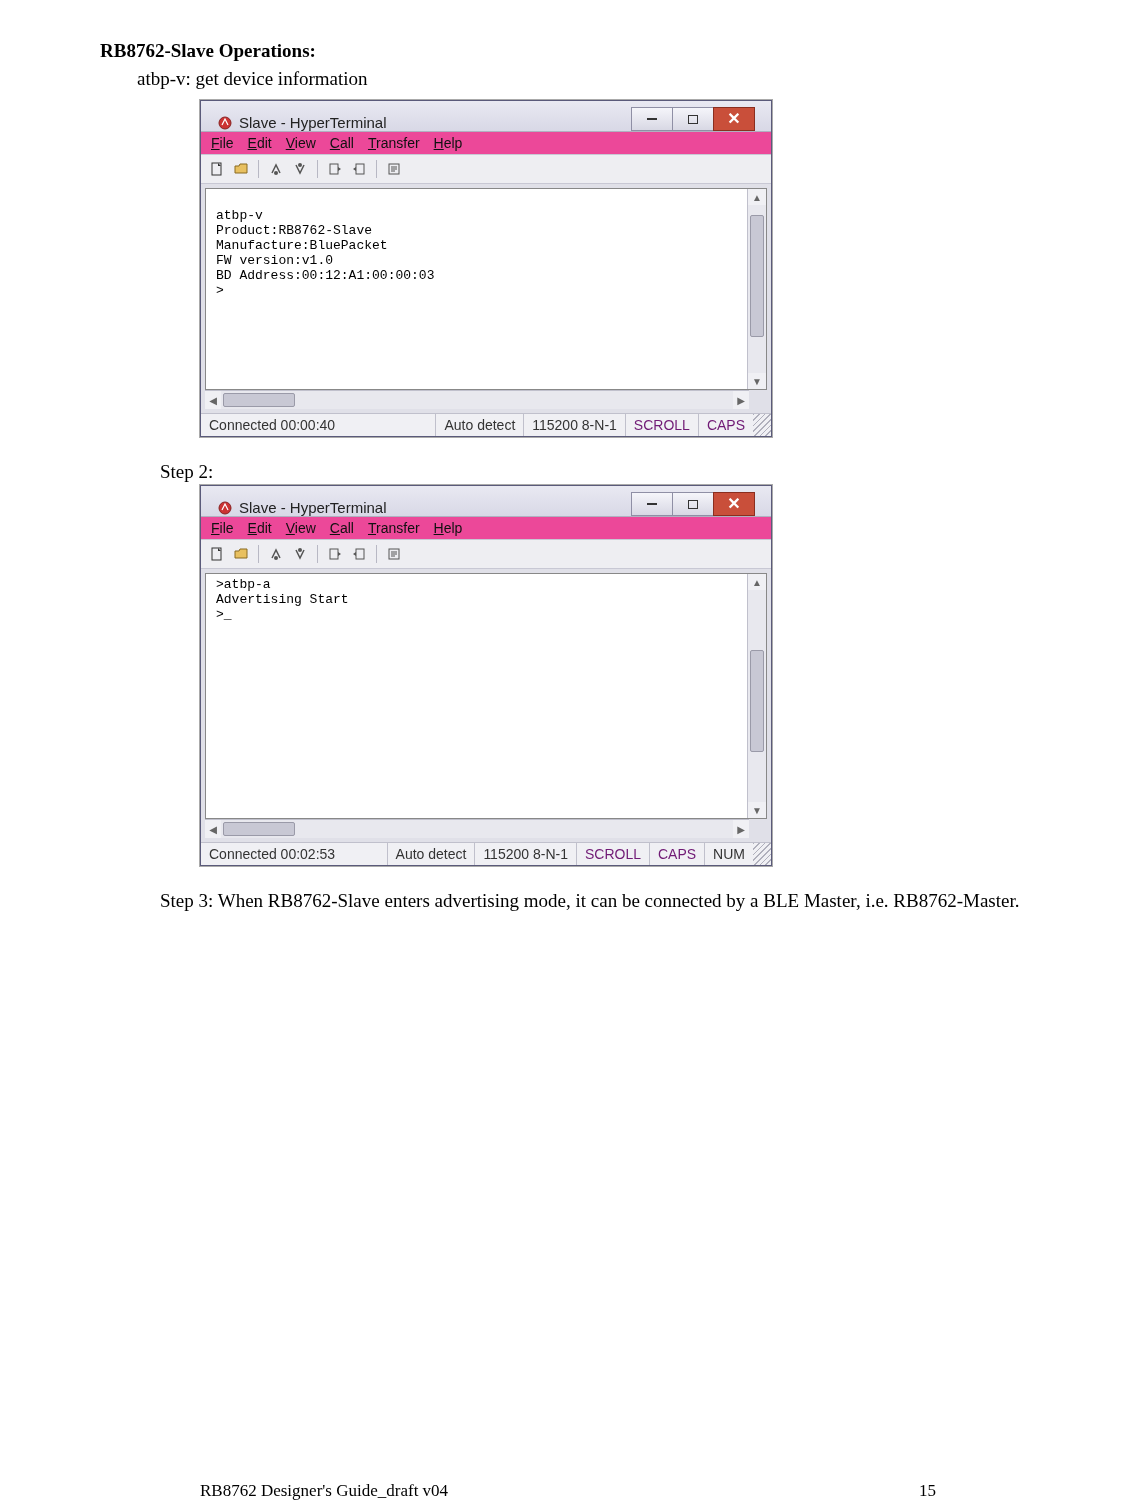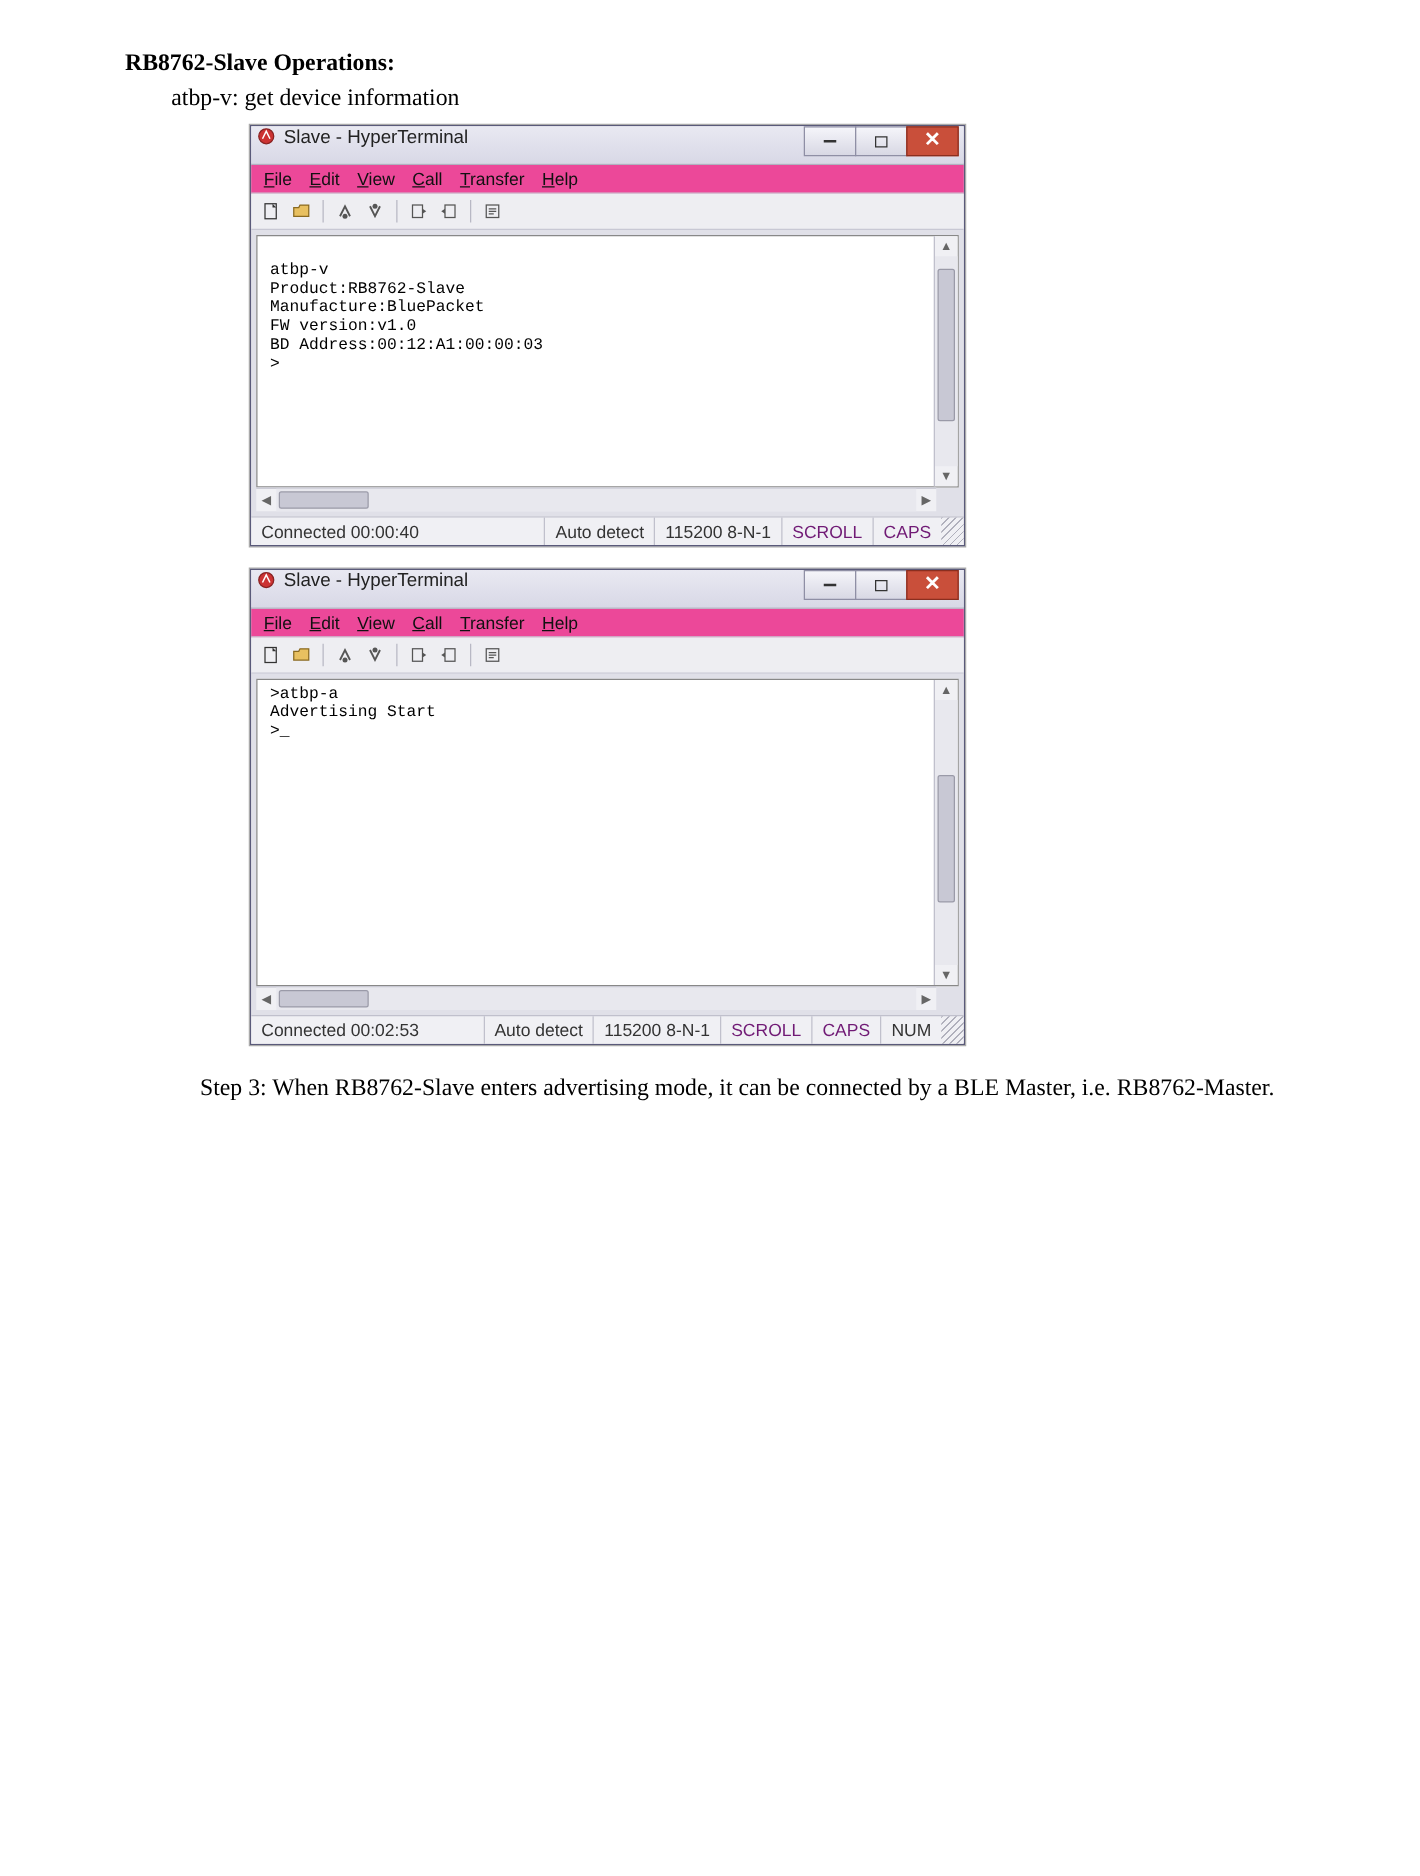--- a/index.html
+++ b/index.html
@@ -25,22 +25,22 @@
     border: 1px solid #5a5a7a;
     background: #e8e8f0;
     font-family: "Segoe UI", Tahoma, Arial, sans-serif;
     font-size: 14px;
     box-shadow: 0 0 0 1px #aaa;
   }
   .titlebar {
     height: 30px;
     background: linear-gradient(#e9e9f2, #d8d8e6);
     display: flex;
-    align-items: flex-start;
-    padding: 0 4px;
+    align-items: flex-end;
+    padding: 0 16px;
     border-bottom: 1px solid #b0b0c0;
     position: relative;
   }
   .titlebar .app-icon {
     width: 16px; height: 16px;
     margin-right: 6px;
     position: relative;
   }
   .titlebar .app-icon svg { display: block; }
   .titlebar .title-text { flex: 1; color: #222; font-size: 15px; }
@@ -311,20 +311,21 @@
     <div class="cell">Auto detect</div>
     <div class="cell">115200 8-N-1</div>
     <div class="cell dim">SCROLL</div>
     <div class="cell dim" style="border-right:none">CAPS</div>
     <div class="grip"></div>
   </div>
 </div>
 
 <div class="spacer"></div>
 
+<div class="indent1 step-label">Step 2:</div>
 
 <div class="window">
   <div class="titlebar">
     <span class="app-icon">
       <svg width="16" height="16" viewBox="0 0 16 16">
             <circle cx="8" cy="8" r="6" fill="#c33" stroke="#822" stroke-width="1"></circle>
             <path d="M5 10 L8 4 L11 10" stroke="#fff" stroke-width="1.2" fill="none"></path>
           </svg>
     </span>
     <span class="title-text">Slave - HyperTerminal</span>
@@ -419,14 +420,18 @@
     <div class="cell dim">CAPS</div>
     <div class="cell" style="border-right:none">NUM</div>
     <div class="grip"></div>
   </div>
 </div>
 
 <div class="spacer"></div>
 
 <div class="indent1" style="margin-top:3px; line-height:1.5">Step 3: When RB8762-Slave enters advertising mode, it can be connected by a BLE Master, i.e. RB8762-Master.</div>
 
-
+<div class="footer">
+  <span>RB8762 Designer's Guide_draft v04</span>
+  <span>15</span>
 </div>
 
+</div>
+
 </body></html>

